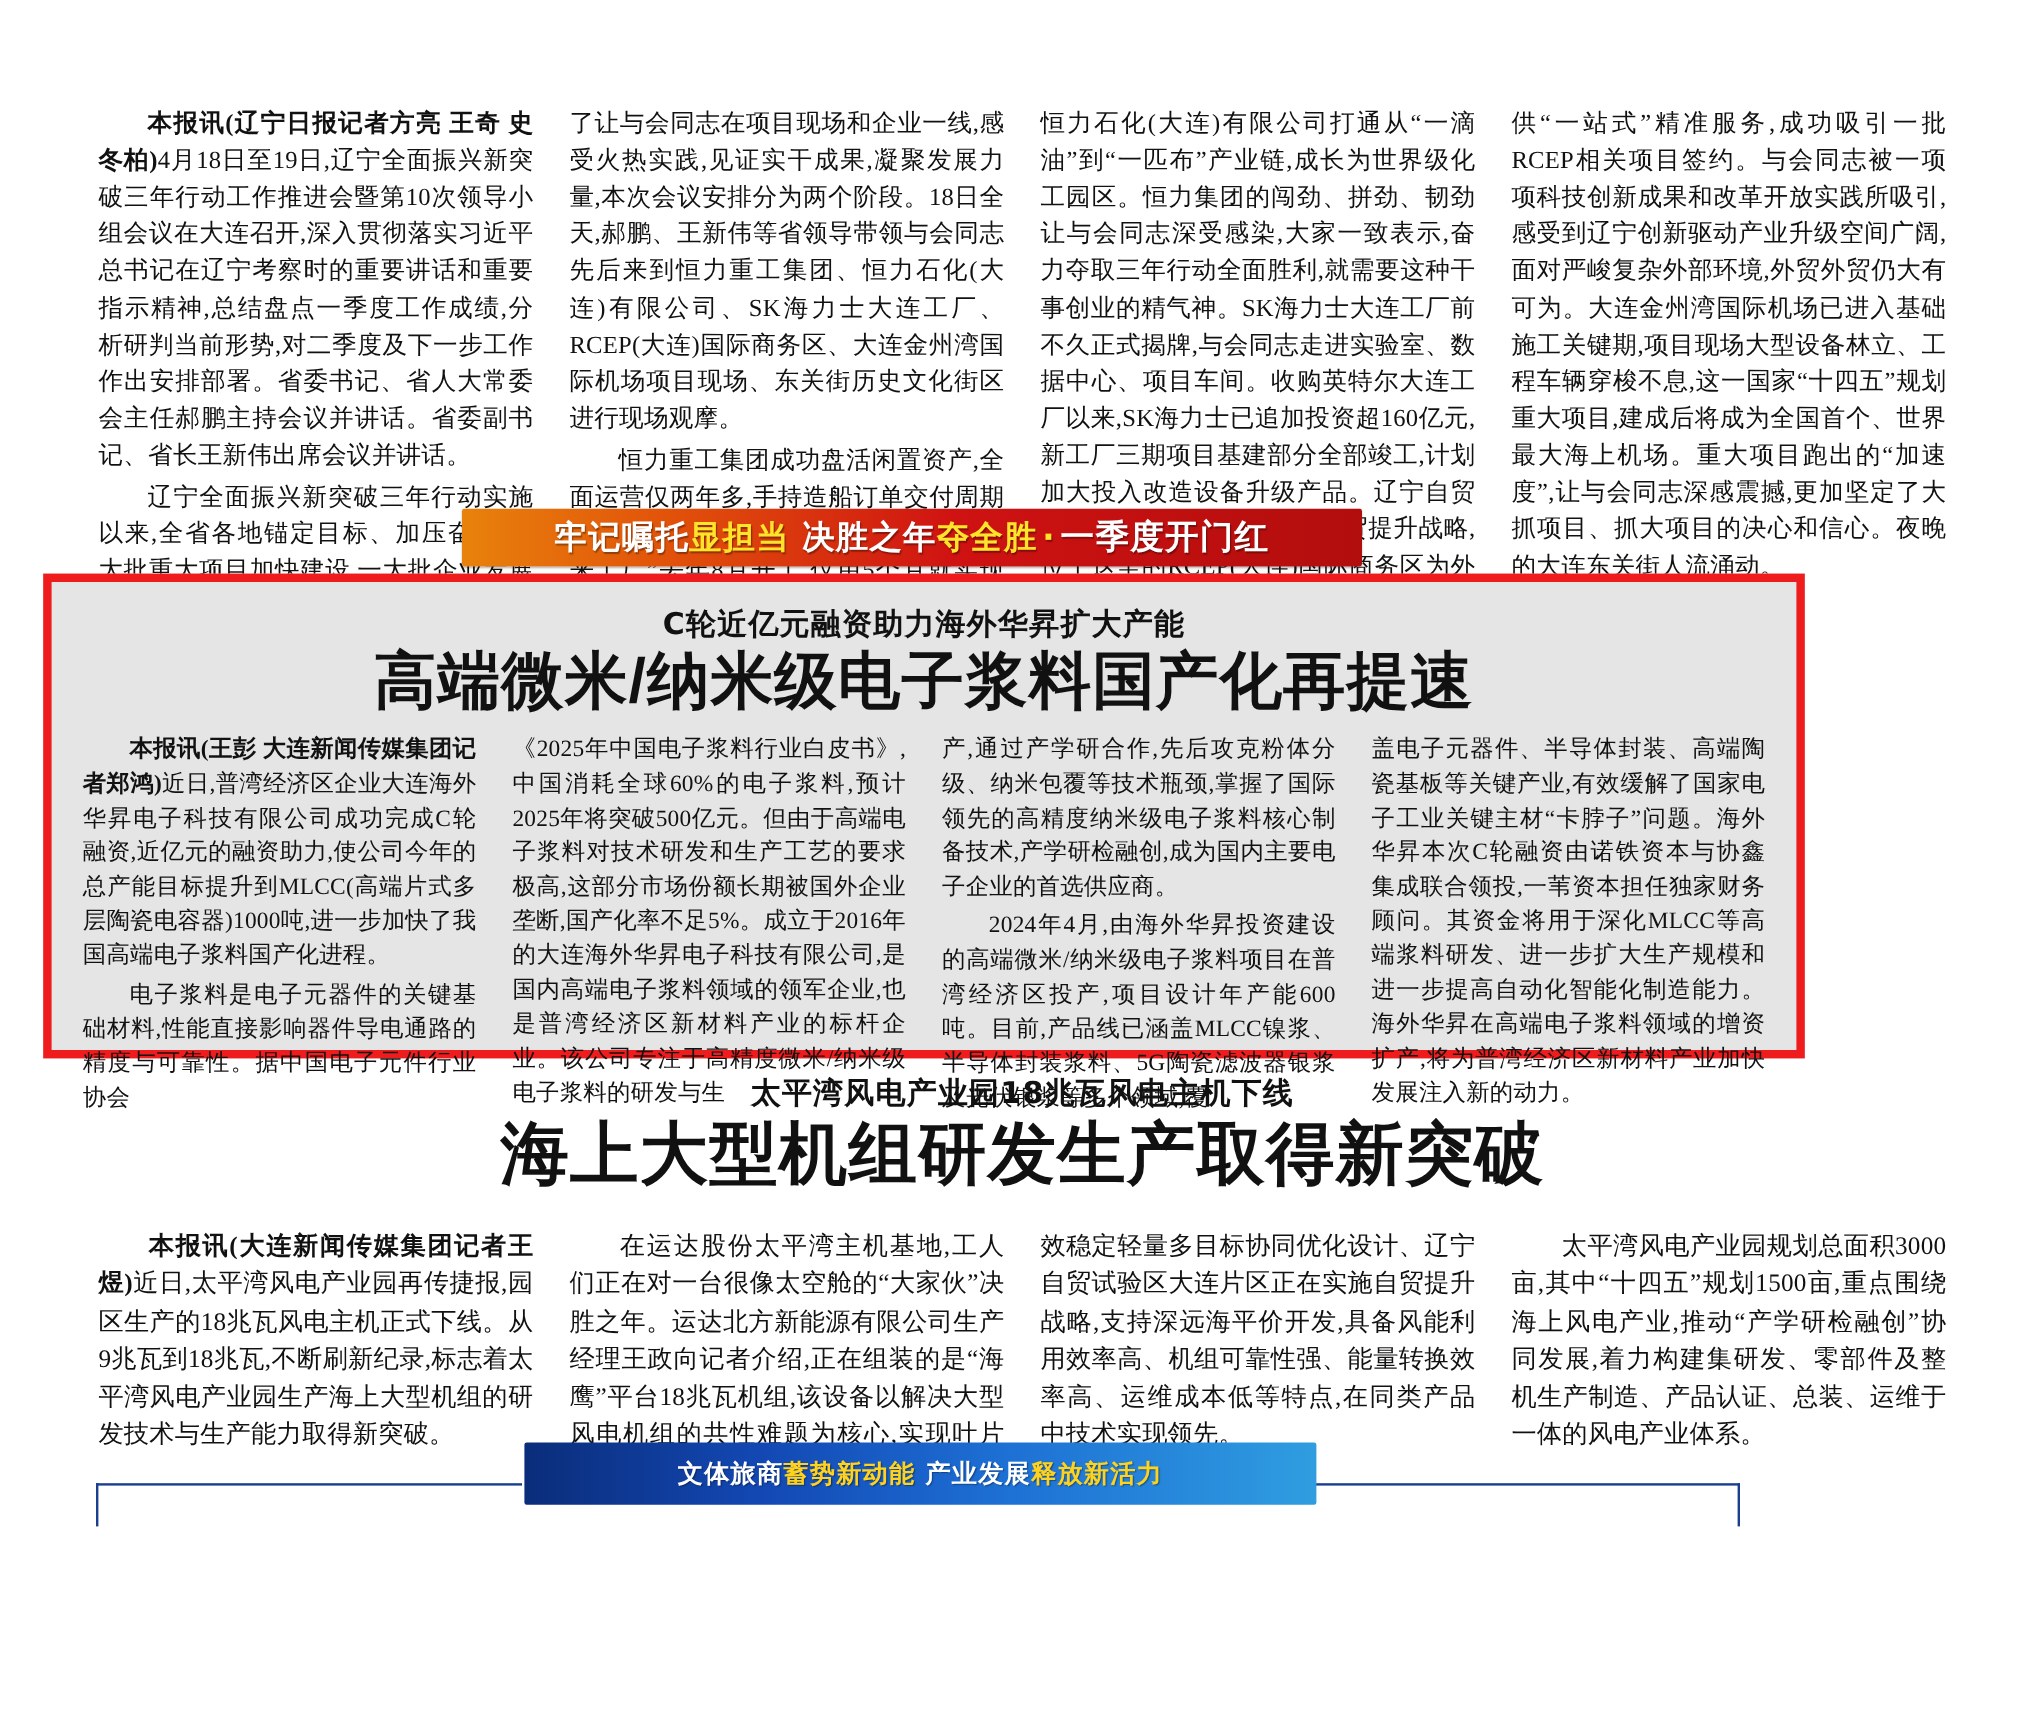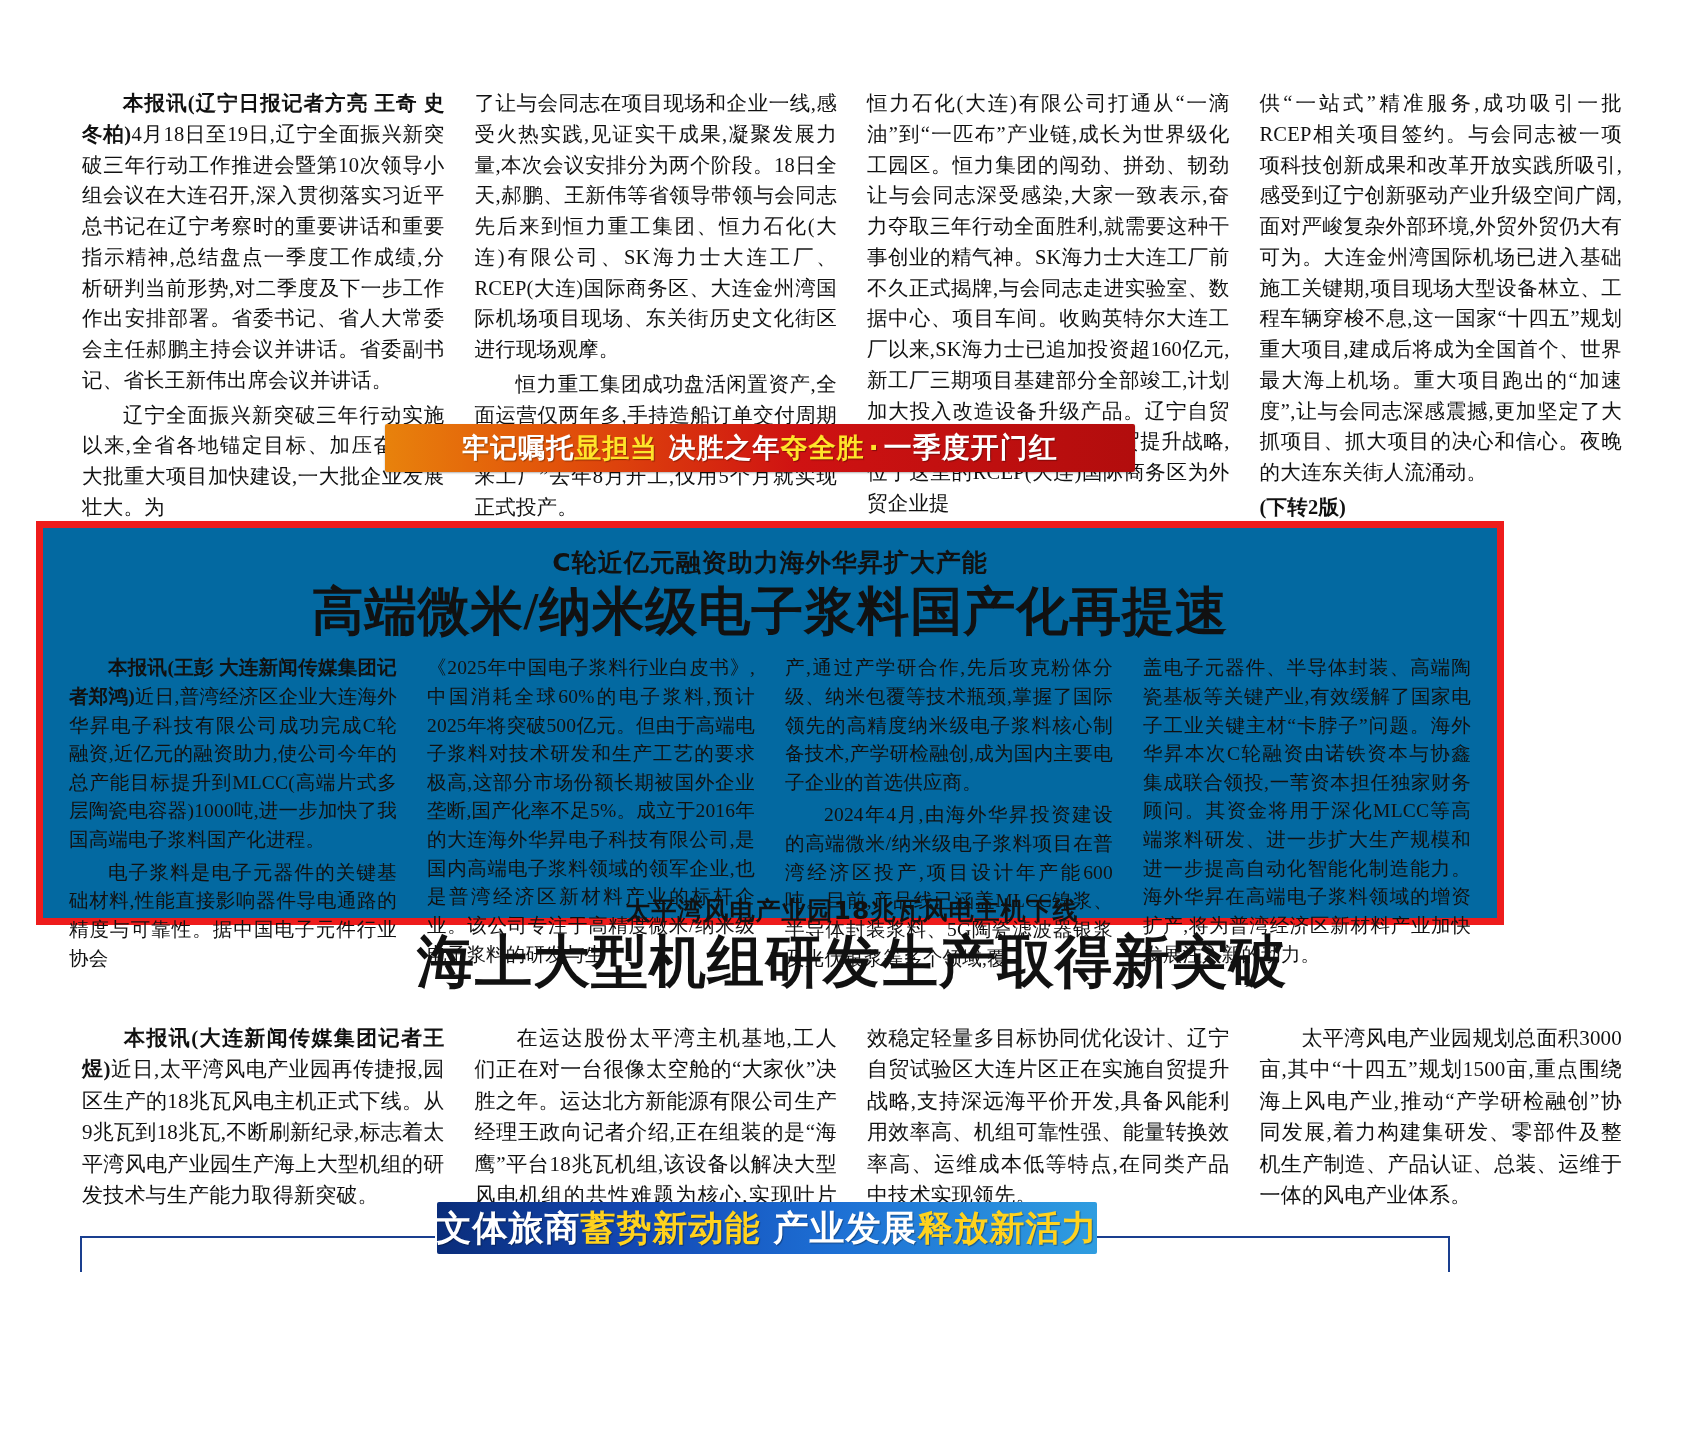--- a/index.html
+++ b/index.html
@@ -88,38 +88,37 @@
   .banner1 .tail { font-size: 28px; }
 
   
   .red-box {
     position: absolute;
     left: 36px;
     top: 478px;
     width: 1468px;
     height: 404px;
     border: 7px solid #ee1c1c;
-    background: #0369a1;
+    background: #e5e5e5;
     box-sizing: border-box;
-    margin-top: 43px;
   }
   .red-box .inner {
     padding: 16px 26px 10px 26px;
   }
   .kicker {
     text-align: center;
     font-family: "DejaVu Sans", "Liberation Sans", sans-serif;
     font-weight: bold;
     font-size: 25px;
     letter-spacing: 1px;
     margin: 2px 0 2px 0;
   }
   .headline {
     text-align: center;
-    font-family: Liberation Serif, serif;
+    font-family: Liberation Sans, sans-serif;
     font-weight: bold;
     font-size: 52px;
     letter-spacing: 1px;
     margin: 4px 0 14px 0;
     line-height: 1.1;
   }
   .red-box .col p { font-size: 19.5px; line-height: 1.47; }
 
   
   .article2 {
@@ -160,21 +159,21 @@
     background: linear-gradient(90deg, #0a2d7a 0%, #1348b4 30%, #1d6fd4 60%, #2f9de0 100%);
     display: flex;
     align-items: center;
     justify-content: center;
     border-radius: 2px;
     overflow: hidden;
   }
   .banner2 .b2-text {
     font-family: "DejaVu Sans", "Liberation Sans", sans-serif;
     font-weight: bold;
-    font-size: 35px;
+    font-size: 21px;
     letter-spacing: 1px;
     white-space: nowrap;
     color: #ffffff;
     text-shadow: 1px 1px 1px rgba(0,0,0,.35);
   }
   .banner2 .hl { color: #ffd21e; }
 </style>
 </head>
 <body>
 

